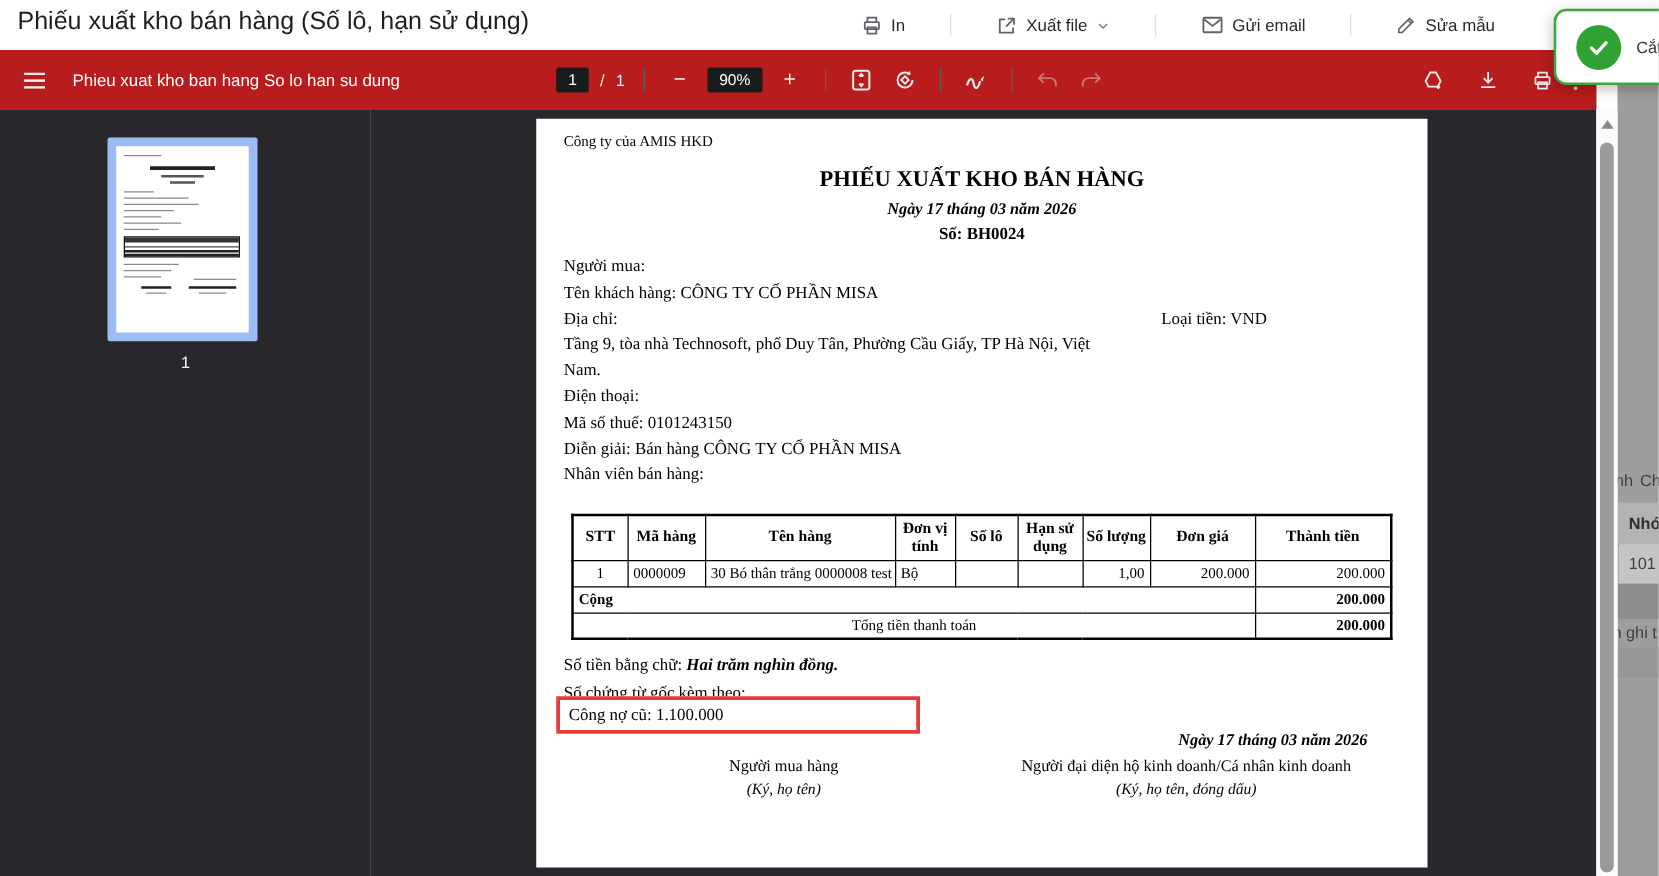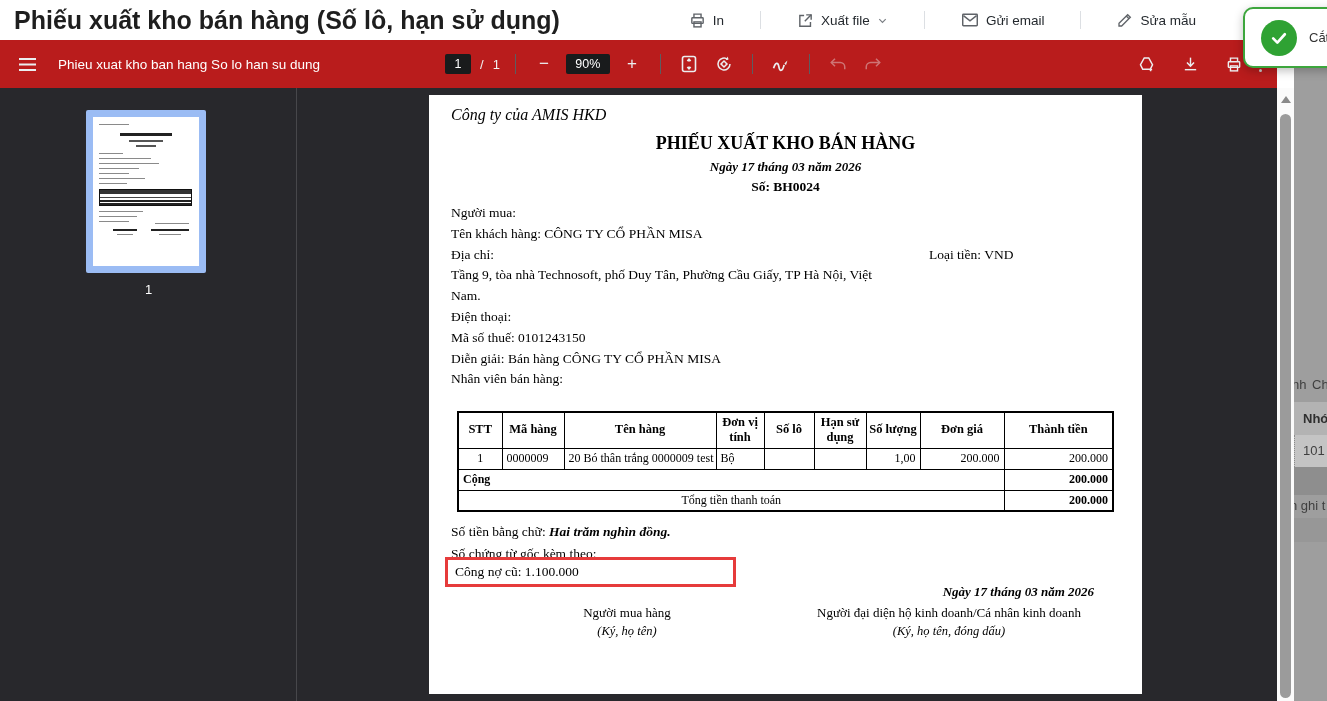--- a/index.html
+++ b/index.html
@@ -2,21 +2,21 @@
 <html><head>
 <meta charset="utf-8">
 <style>
   * { margin:0; padding:0; box-sizing:border-box; }
   html,body { width:1327px; height:701px; overflow:hidden; background:#fff;
     font-family:"Liberation Sans", sans-serif; }
   .app { position:relative; width:1327px; height:701px; }
 
   
   .top-bar { position:absolute; left:0; top:0; width:1327px; height:40px; background:#fff; }
-  .top-title { position:absolute; left:14px; top:6px; font-size:25px; font-weight:bold; color:#1e1e1e; }
+  .top-title { position:absolute; left:14px; top:6px; font-size:20px; font-weight:normal; color:#1e1e1e; }
   .actions { position:absolute; right:119px; top:0; height:40px; display:flex; align-items:center;gap:24px; }
   .hbtn { display:flex; align-items:center; gap:7px; background:none; border:none; cursor:pointer;
     font-family:"Liberation Sans",sans-serif; font-size:13.5px; color:#24292e; padding:0 12px; height:40px; }
   .hbtn svg { display:block; }
   .vdiv { width:1px; height:18px; background:#dcdfe3; }
 
   
   .pdf-viewer { position:absolute; left:0; top:40px; width:1277px; height:661px; background:#28282c; }
   .pdf-toolbar { position:absolute; left:0; top:0; width:100%; height:48px; background:#b91c1c; }
   .tb-left { position:absolute; left:0; top:0; height:48px; display:flex; align-items:center; }
@@ -41,21 +41,21 @@
     border-radius:2px; padding:7px; cursor:pointer; }
   .thumb-page { position:relative; width:106px; height:149px; background:#fff; overflow:hidden; }
   .ml { position:absolute; height:2px; background:#8a8a8a; }
   .thumb-label { position:absolute; left:0; top:194px; width:297px; text-align:center; color:#fff; font-size:13px; }
 
   .preview-area { flex:1; position:relative; background:#28282c; }
 
   
   .doc-page { position:absolute; left:132px; top:7px; width:713px; height:599px; background:#fff;
     font-family:"Liberation Serif", serif; color:#000; }
-  .d-company { position:absolute; left:22px; top:11px; font-size:16px;font-style:italic; }
+  .d-company { position:absolute; left:22px; top:11px; font-size:12px; }
   .d-title { position:absolute; left:0; top:38px; width:100%; text-align:center; font-size:18px; font-weight:bold; }
   .d-date { position:absolute; left:0; top:64px; width:100%; text-align:center; font-size:13px; font-weight:bold; font-style:italic; }
   .d-number { position:absolute; left:0; top:84px; width:100%; text-align:center; font-size:13.5px; font-weight:bold; }
   .d-info { position:absolute; left:22px; top:108px; font-size:13.5px; line-height:20.8px; }
   .d-currency { position:absolute; left:500px; top:152px; font-size:13.5px; }
   .d-table { position:absolute; left:28px; top:316px; width:655px; border-collapse:collapse;
     table-layout:fixed; font-size:12.5px; border:2px solid #000; }
   .d-table th, .d-table td { border:1px solid #000; vertical-align:middle; }
   .d-table th { height:36px; font-weight:bold; text-align:center; padding:1px 2px; line-height:1.25; }
   .d-table td { height:21px; padding:0 4px; font-size:12px; white-space:nowrap; overflow:hidden; }
@@ -301,21 +301,21 @@
               <th>Đơn vị tính</th>
               <th>Số lô</th>
               <th>Hạn sử dụng</th>
               <th>Số lượng</th>
               <th>Đơn giá</th>
               <th>Thành tiền</th>
             </tr>
             <tr>
               <td class="ac">1</td>
               <td class="al">0000009</td>
-              <td class="al">20 Bó thân trắng 0000009 test</td>
+              <td class="al">30 Bó thân trắng 0000008 test</td>
               <td class="al">Bộ</td>
               <td class="al"></td>
               <td class="al"></td>
               <td class="ar">1,00</td>
               <td class="ar">200.000</td>
               <td class="ar">200.000</td>
             </tr>
             <tr>
               <td colspan="8" class="al bold">Cộng</td>
               <td class="ar bold">200.000</td>

